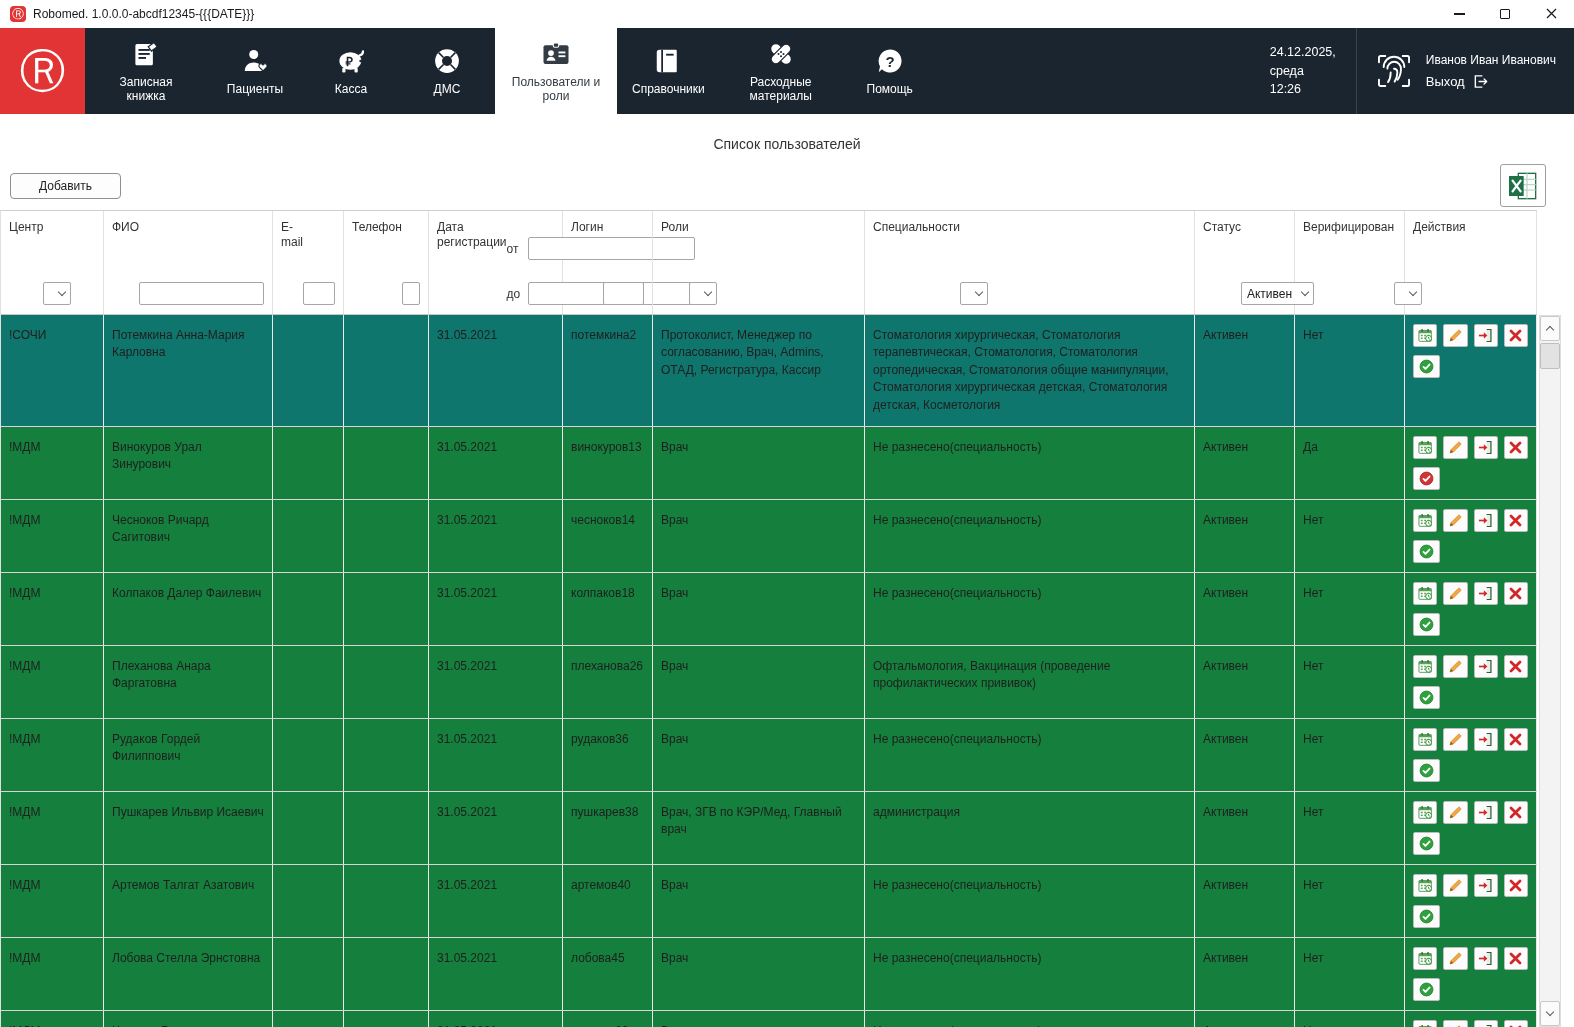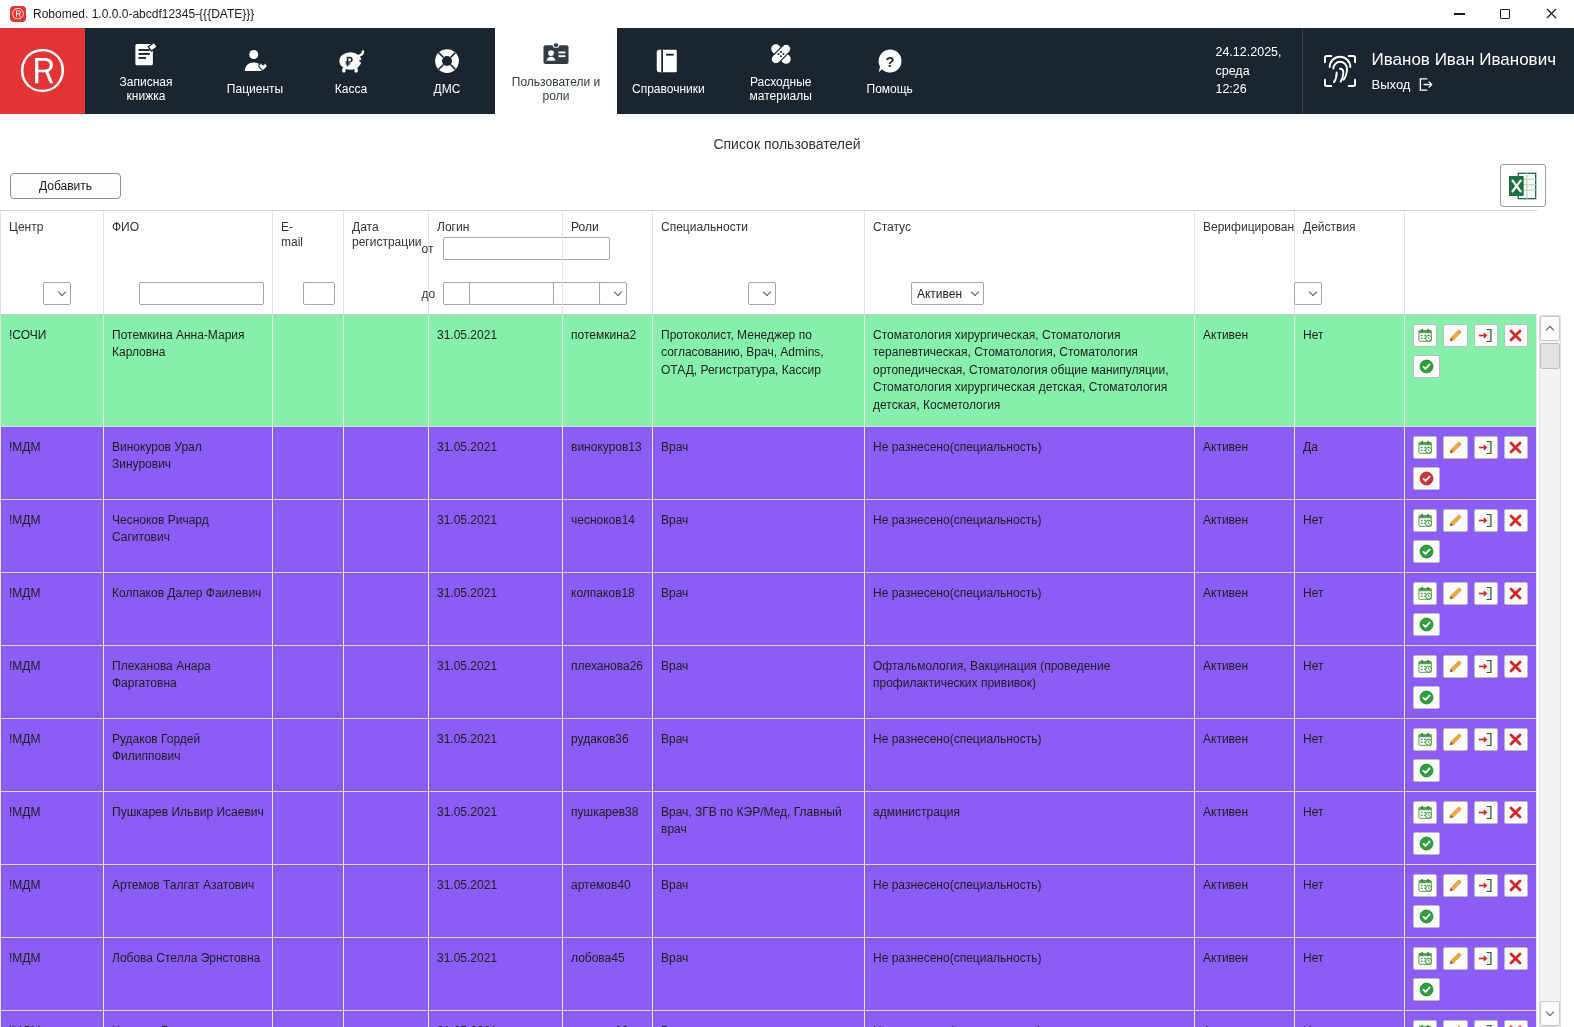--- a/index.html
+++ b/index.html
@@ -21,21 +21,21 @@
   .logo{width:85px;background:#e23434;display:flex;align-items:center;justify-content:center;color:#fff;font-size:46px;line-height:1;cursor:pointer}
   .nav-items{display:flex;align-items:stretch}
   .nav-item{display:flex;flex-direction:column;align-items:center;justify-content:center;gap:6px;padding:0 15px;min-width:96px;color:#fff;--hole:#1b2530;cursor:pointer}
   .nav-item.active{background:#fff;color:#333b44;--hole:#fff}
   .nav-ico svg{width:30px;height:30px;display:block}
   .nav-label{font-size:12px;text-align:center;max-width:92px;line-height:1.2}
   .clock{margin-left:auto;align-self:center;color:#fff;font-size:12.5px;line-height:1.5;padding:0 20px;white-space:nowrap}
   .user-block{display:flex;align-items:center;gap:13px;padding:0 18px;border-left:1px solid rgba(255,255,255,.14)}
   .fp{cursor:pointer}
   .fp svg{width:38px;height:38px;display:block}
-  .user-name{font-size:17px;color:#fff;margin-bottom:7px;white-space:nowrap}
+  .user-name{font-size:12px;color:#fff;margin-bottom:7px;white-space:nowrap}
   .logout{display:flex;align-items:center;gap:8px;color:#fff;font-size:13px;cursor:pointer}
   .exit-ico svg{width:15px;height:15px;display:block}
 
   
   .page-title{position:absolute;top:136px;left:0;width:100%;text-align:center;font-size:14px;color:#333}
   .add-btn{position:absolute;top:173px;left:10px;height:26px;padding:0 28px;font:12px "Liberation Sans",sans-serif;color:#222;background:#fdfdfd;border:1px solid #8f8f8f;border-radius:4px;cursor:pointer}
   .excel-btn{position:absolute;top:164px;right:28px;width:46px;height:43px;background:#fff;border:1px solid #9f9f9f;border-radius:3px;display:flex;align-items:center;justify-content:center;cursor:pointer}
   .excel-btn svg{width:32px;height:32px;display:block}
 
   
@@ -50,22 +50,22 @@
   .chev-wrap{width:16px;display:flex;align-items:center;justify-content:center}
   .chev{width:6px;height:6px;display:inline-block}
   .chev.down{border-right:1.5px solid #5a5a5a;border-bottom:1.5px solid #5a5a5a;transform:rotate(45deg);margin-top:-3px}
   .chev.up{border-left:1.5px solid #5a5a5a;border-top:1.5px solid #5a5a5a;transform:rotate(45deg);margin-top:3px}
   .dwrap{margin-top:auto}
   .drow{display:flex;align-items:center;gap:6px}
   .drow + .drow{margin-top:22px}
   .drow .f-input{margin-top:0;flex:1;width:auto}
   .dlabel{font-size:12px;color:#333;min-width:15px}
 
-  .body-row{border-bottom:1px solid #d6d6d6;min-height:73px;background:#8b5cf6;cursor:pointer}
-  .body-row.selected{background:#86efac}
+  .body-row{border-bottom:1px solid #d6d6d6;min-height:73px;background:#15803d;cursor:pointer}
+  .body-row.selected{background:#0f766e}
   .cell{border-right:1px solid #e8e8e8;padding:12px 8px;font-size:12px;line-height:1.45;color:#1e1e1e;overflow:hidden}
   .actions-cell{padding:9px 8px}
   .arow{display:flex;gap:6px}
   .arow + .arow{margin-top:8px}
   .abtn{width:27px;height:23px;display:flex;align-items:center;justify-content:center;background:#fcfcfc;border:1px solid #bdbdbd;border-radius:2px;padding:0;cursor:pointer}
   .abtn span{display:flex}
   .abtn svg{width:15px;height:15px;display:block}
 
   
   .scrollbar{position:absolute;top:315px;bottom:0;right:13px;width:22px;background:#f3f3f3;border:1px solid #dedede;display:flex;flex-direction:column;align-items:center}
@@ -262,20 +262,24 @@
         </div>
         <div class="hcell">
           <div class="hlabel">ФИО</div>
           <input class="f-input" style="">
         </div>
         <div class="hcell">
           <div class="hlabel">E-mail</div>
           <input class="f-input" style="">
         </div>
         <div class="hcell">
+          <div class="hlabel">Телефон</div>
+          <input class="f-input" style="">
+        </div>
+        <div class="hcell">
           <div class="hlabel">Дата регистрации</div>
           <div class="dwrap">
             <div class="drow">
               <span class="dlabel">от</span>
               <input class="f-input" style="">
             </div>
             <div class="drow">
               <span class="dlabel">до</span>
               <input class="f-input" style="">
             </div>

